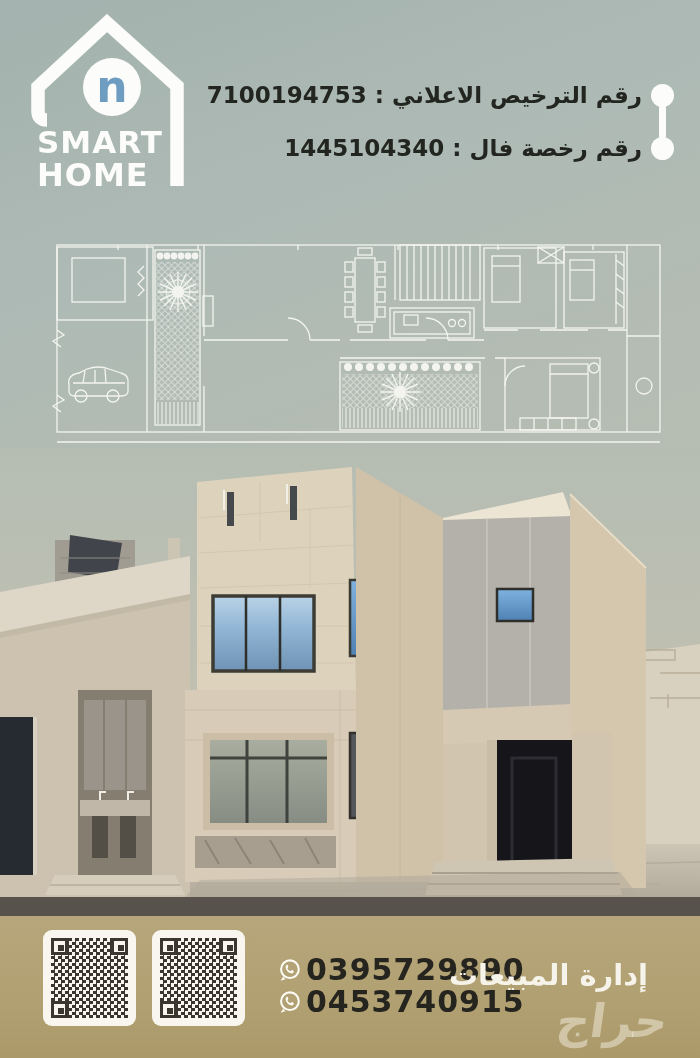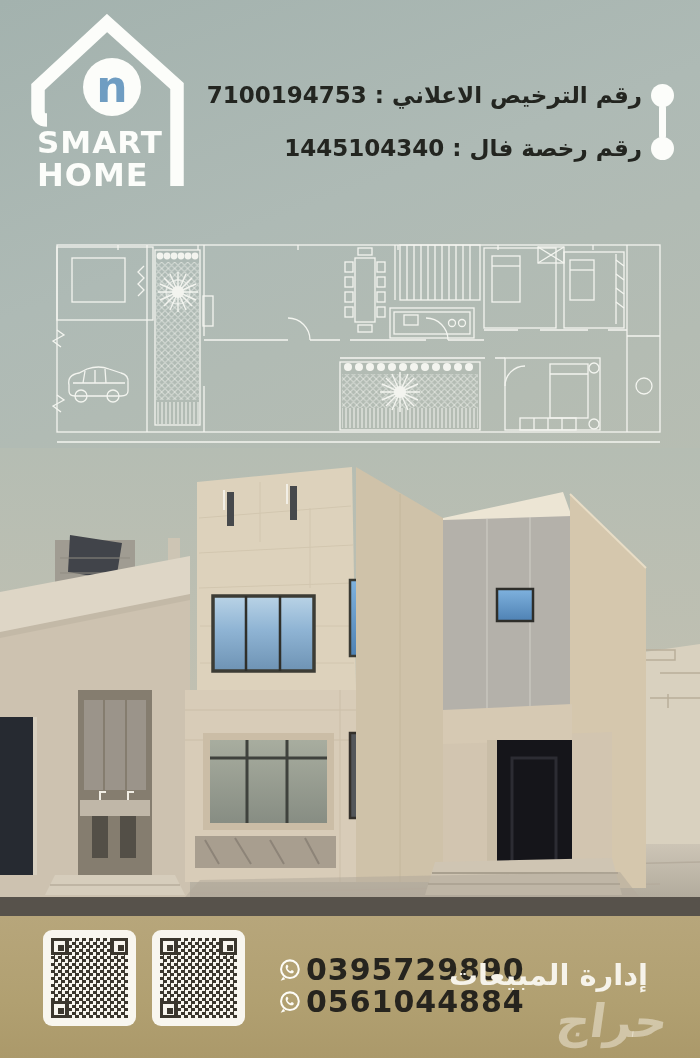--- a/index.html
+++ b/index.html
@@ -324,20 +324,20 @@
           <path d="M12.6 9.3c.8-.2 1.6.6 1.9 1.5.2.7.1 1.3-.3 1.7l-.7.7c.5 1.6 1.9 3 3.6 3.6l.8-.7c.4-.4 1-.5 1.6-.3 1 .3 1.7 1.1 1.5 1.9-.2 1-1.3 1.9-2.6 1.7-3.2-.4-6.4-3.5-6.9-6.8-.2-1.3.3-2.7 1.1-3.3z" fill="#fdfcf7"></path>
         </svg>
         <span class="phone-num">0395729890</span>
       </div>
       <div class="phone-row">
         <svg width="27" height="27" viewBox="0 0 32 32">
           <circle cx="16.5" cy="14.5" r="10.5" fill="none" stroke="#fdfcf7" stroke-width="2.4"></circle>
           <path d="M8.5 23.5 L5.5 28 L11 26.4 Z" fill="#fdfcf7"></path>
           <path d="M12.6 9.3c.8-.2 1.6.6 1.9 1.5.2.7.1 1.3-.3 1.7l-.7.7c.5 1.6 1.9 3 3.6 3.6l.8-.7c.4-.4 1-.5 1.6-.3 1 .3 1.7 1.1 1.5 1.9-.2 1-1.3 1.9-2.6 1.7-3.2-.4-6.4-3.5-6.9-6.8-.2-1.3.3-2.7 1.1-3.3z" fill="#fdfcf7"></path>
         </svg>
-        <span class="phone-num">0561044884</span>
+        <span class="phone-num">0453740915</span>
       </div>
     </div>
 
     <div class="dept">إدارة المبيعات</div>
     <div class="watermark">حراج</div>
   </div>
 </div>
 
 </body></html>

